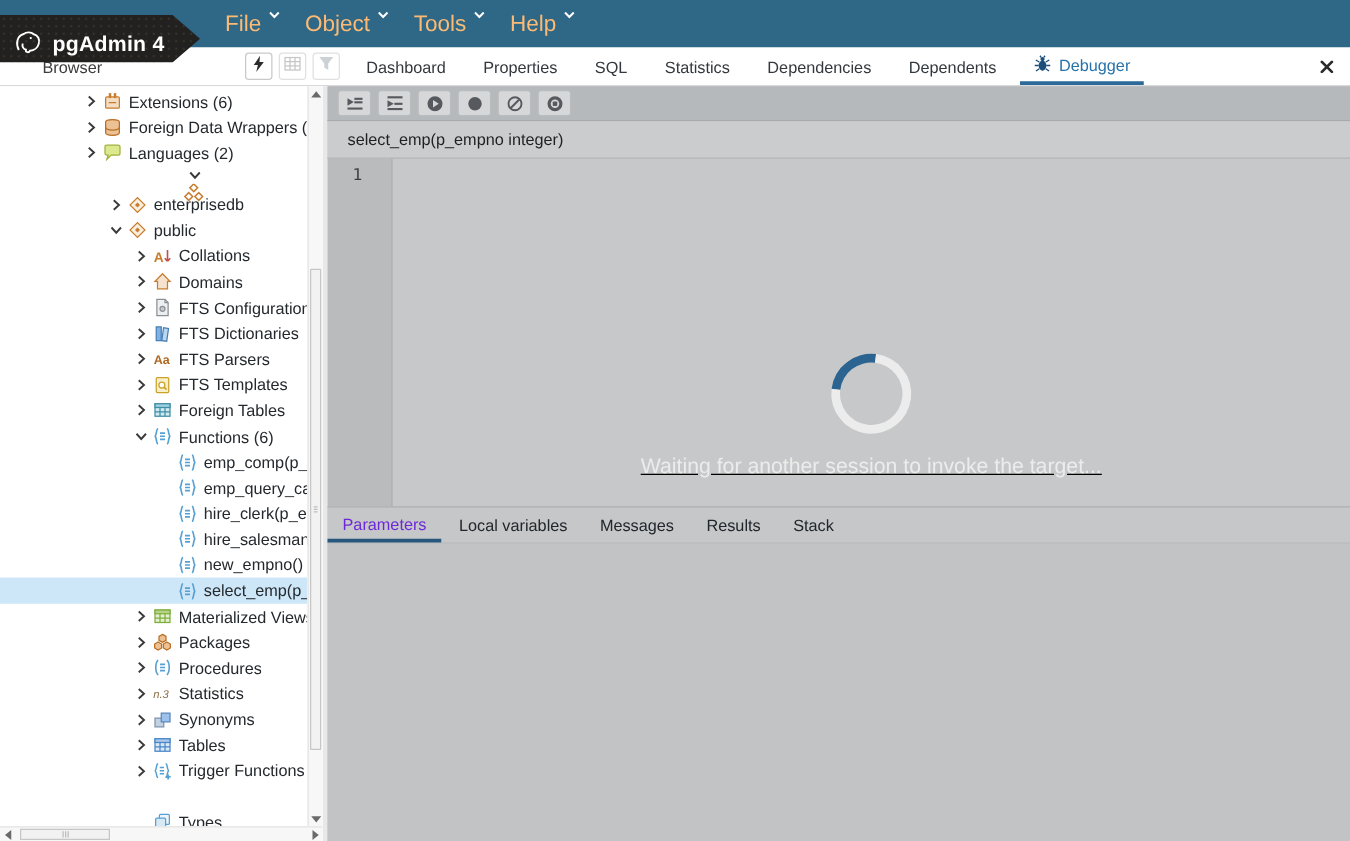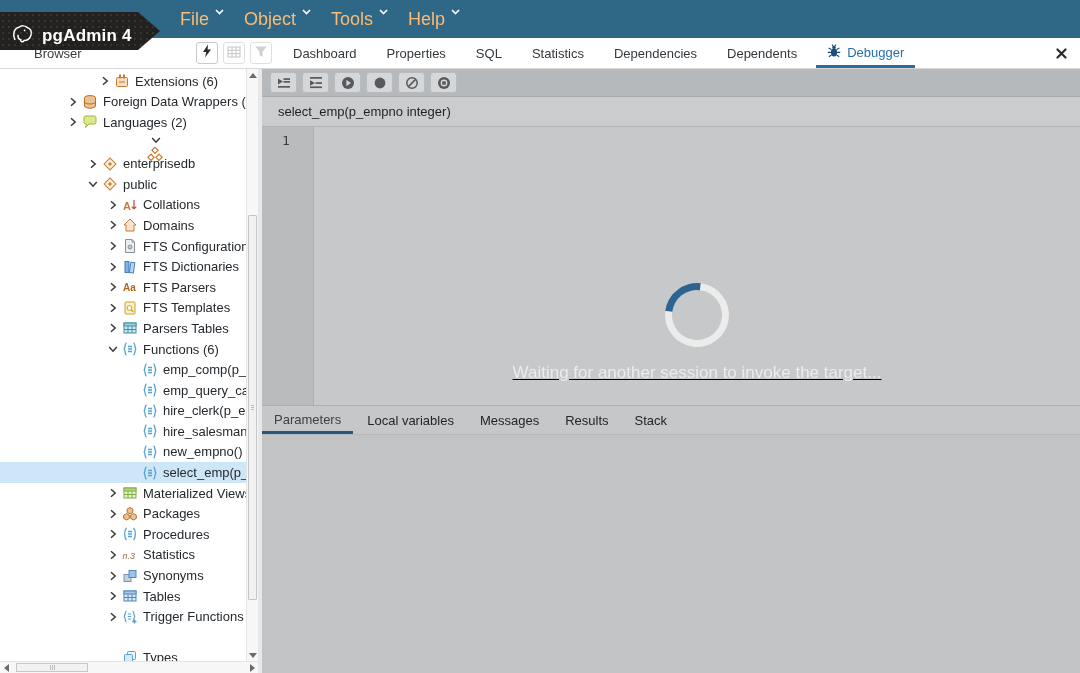--- a/index.html
+++ b/index.html
@@ -64,21 +64,21 @@
   .dbg-btn { width:27px; height:21px; background:#d6d7d8; border:1px solid #b9bcbe; border-radius:3px; display:flex; align-items:center; justify-content:center; cursor:pointer; }
   .signature-bar { height:30px; background:#cbcccd; border-bottom:1px solid #b2b4b6; display:flex; align-items:center; padding-left:16px; font-size:13px; color:#1d2124; }
   .editor { flex:1; display:flex; position:relative; overflow:hidden; }
   .gutter { width:52px; flex:0 0 52px; background:#b9bbbd; border-right:1px solid #aeb0b2; font-family:"DejaVu Sans Mono", monospace; font-size:13px; color:#3c3f41; padding:6px 0 0 20px; }
   .code-area { flex:1; position:relative; }
   .wait-box { position:absolute; left:0; right:0; top:156px; display:flex; flex-direction:column; align-items:center;text-decoration:underline; }
   .spinner { width:64px; height:64px; border:7px solid #ececec; border-top-color:#2c6491; border-radius:50%; transform:rotate(-38deg); }
   .wait-text { margin-top:16px; font-size:17px; color:#ececec; }
   .bottom-tabs { height:30px; background:#c6c7c8; border-top:1px solid #adafb1; border-bottom:1px solid #b6b8ba; display:flex; align-items:stretch; gap:2px; }
   .btab { display:flex; align-items:center; padding:0 12px; font-size:13px; color:#20262b; cursor:pointer; }
-  .btab.active { color:#404040; border-bottom:3px solid #27577c; padding-top:2px; }
+  .btab.active { color:#6d28d9; border-bottom:3px solid #27577c; padding-top:2px; }
   .bottom-panel { height:238px; background:#c2c3c4; }
 </style>
 </head>
 <body>
 
 <div class="app">
 
   <div class="topbar">
     <div class="logo-block">
       <span>
@@ -187,21 +187,21 @@
       <svg width="11" height="11" viewBox="0 0 11 11">
           <path d="M1.5 1.5 L9.5 9.5 M9.5 1.5 L1.5 9.5" stroke="#2b2b2b" stroke-width="2.2" stroke-linecap="round"></path>
         </svg>
     </span>
   </div>
 
   <div class="content">
 
     <aside class="tree-panel">
       <div class="tree-rows" id="tree">
-          <div class="tree-row" style="padding-left: 66px; margin-left: 32px;">
+          <div class="tree-row" style="padding-left: 66px;">
             <span class="chev">
               <svg width="10" height="10" viewBox="0 0 10 10">
                 <path d="M3 1.2 L7.2 5 L3 8.8" fill="none" stroke="#3a3a3a" stroke-width="1.5"></path>
               </svg>
             </span>
             <span class="ticon">
               <svg width="16" height="16" viewBox="0 0 16 16">
                 <g>
                   <rect x="2.5" y="4.5" width="11" height="9" rx="1" fill="#f4ddc2" stroke="#c87d2e"></rect>
                   <rect x="5" y="1.5" width="2" height="4" fill="#c87d2e"></rect>
@@ -389,21 +389,21 @@
             </span>
             <span class="ticon">
               <svg width="16" height="16" viewBox="0 0 16 16">
                 <g stroke="#3f8fa8">
                   <rect x="2" y="3" width="12" height="10" fill="#d2e9f0"></rect>
                   <rect x="2" y="3" width="12" height="3" fill="#9fcfdd"></rect>
                   <path d="M2 9.5 H14 M6 6 V13 M10 6 V13" fill="none"></path>
                 </g>
               </svg>
             </span>
-            <span class="tree-label">Parsers Tables</span>
+            <span class="tree-label">Foreign Tables</span>
           </div>
           <div class="tree-row" style="padding-left: 106px;">
             <span class="chev">
               <svg width="10" height="10" viewBox="0 0 10 10">
                 <path d="M1.2 3 L5 7.2 L8.8 3" fill="none" stroke="#3a3a3a" stroke-width="1.5"></path>
               </svg>
             </span>
             <span class="ticon">
               <svg width="16" height="16" viewBox="0 0 16 16">
                 <g stroke="#56a0d3" fill="none" stroke-width="1.3">

